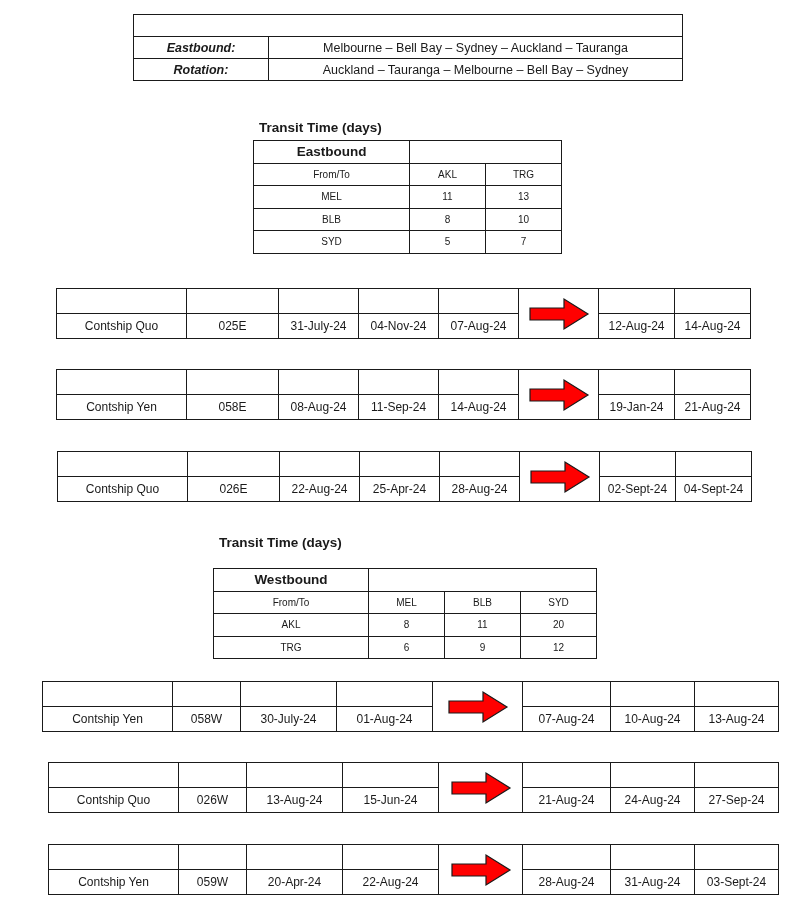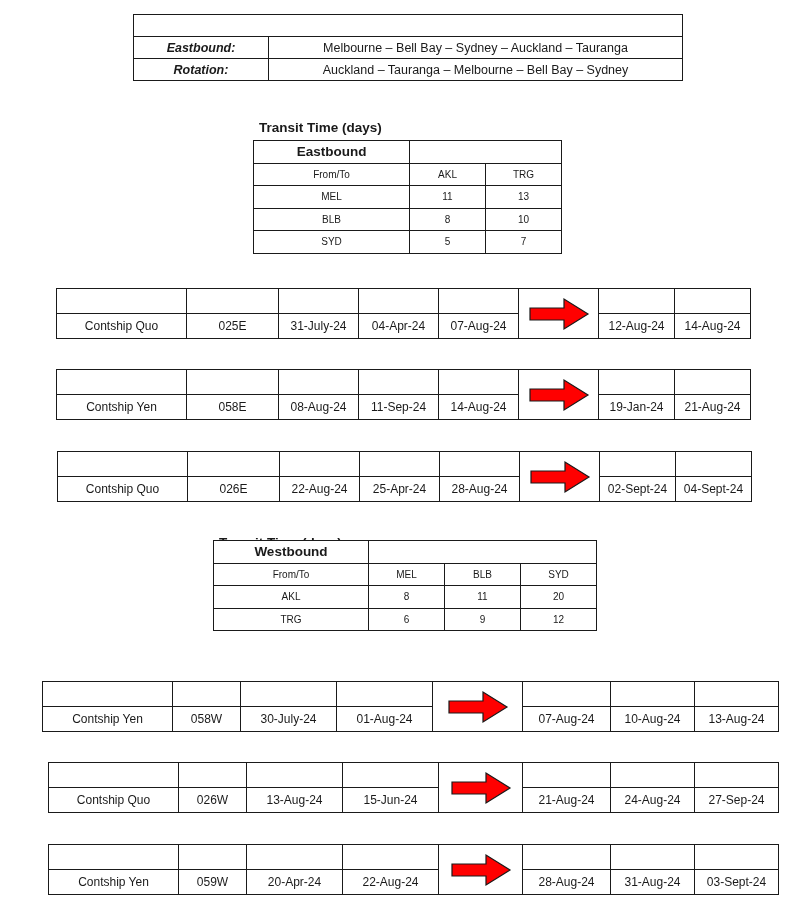--- a/index.html
+++ b/index.html
@@ -51,21 +51,21 @@
     font-weight: bold;
     font-size: 13.5px;
     color: #1a1a1a;
   }
   table.transit td { height: 21.5px; font-size: 10px; }
   table.transit td.dir { font-weight: bold; font-size: 13.5px; margin-top: 28px; }
 
   #transit-east-title { left: 259px; top: 120px; }
   #transit-east { left: 253px; top: 140px; }
   #transit-west-title { left: 219px; top: 535px; }
-  #transit-west { left: 213px; top: 540px; }
+  #transit-west { left: 213px; top: 568px; }
 
   
   table.sched td { height: 24px; font-size: 12px; }
   table.sched td.red { font-size: 12px; }
   table.sched td.arrowcell {
     background: #ffffff;
     padding: 0;
   }
   .arrow-wrap {
     width: 100%;
@@ -200,21 +200,21 @@
           </svg>
         </div>
       </td>
       <td class="red">Auckland</td>
       <td class="red">Tauranga</td>
     </tr>
     <tr>
       <td>Contship Quo</td>
       <td>025E</td>
       <td>31-July-24</td>
-      <td>04-Apr-24</td>
+      <td>04-Nov-24</td>
       <td>07-Aug-24</td>
       <td>12-Aug-24</td>
       <td>14-Aug-24</td>
     </tr>
   </tbody>
 </table>
 
 <table class="grid sched abs" id="sched-e2">
   <colgroup>
       <col style="width:130px">

